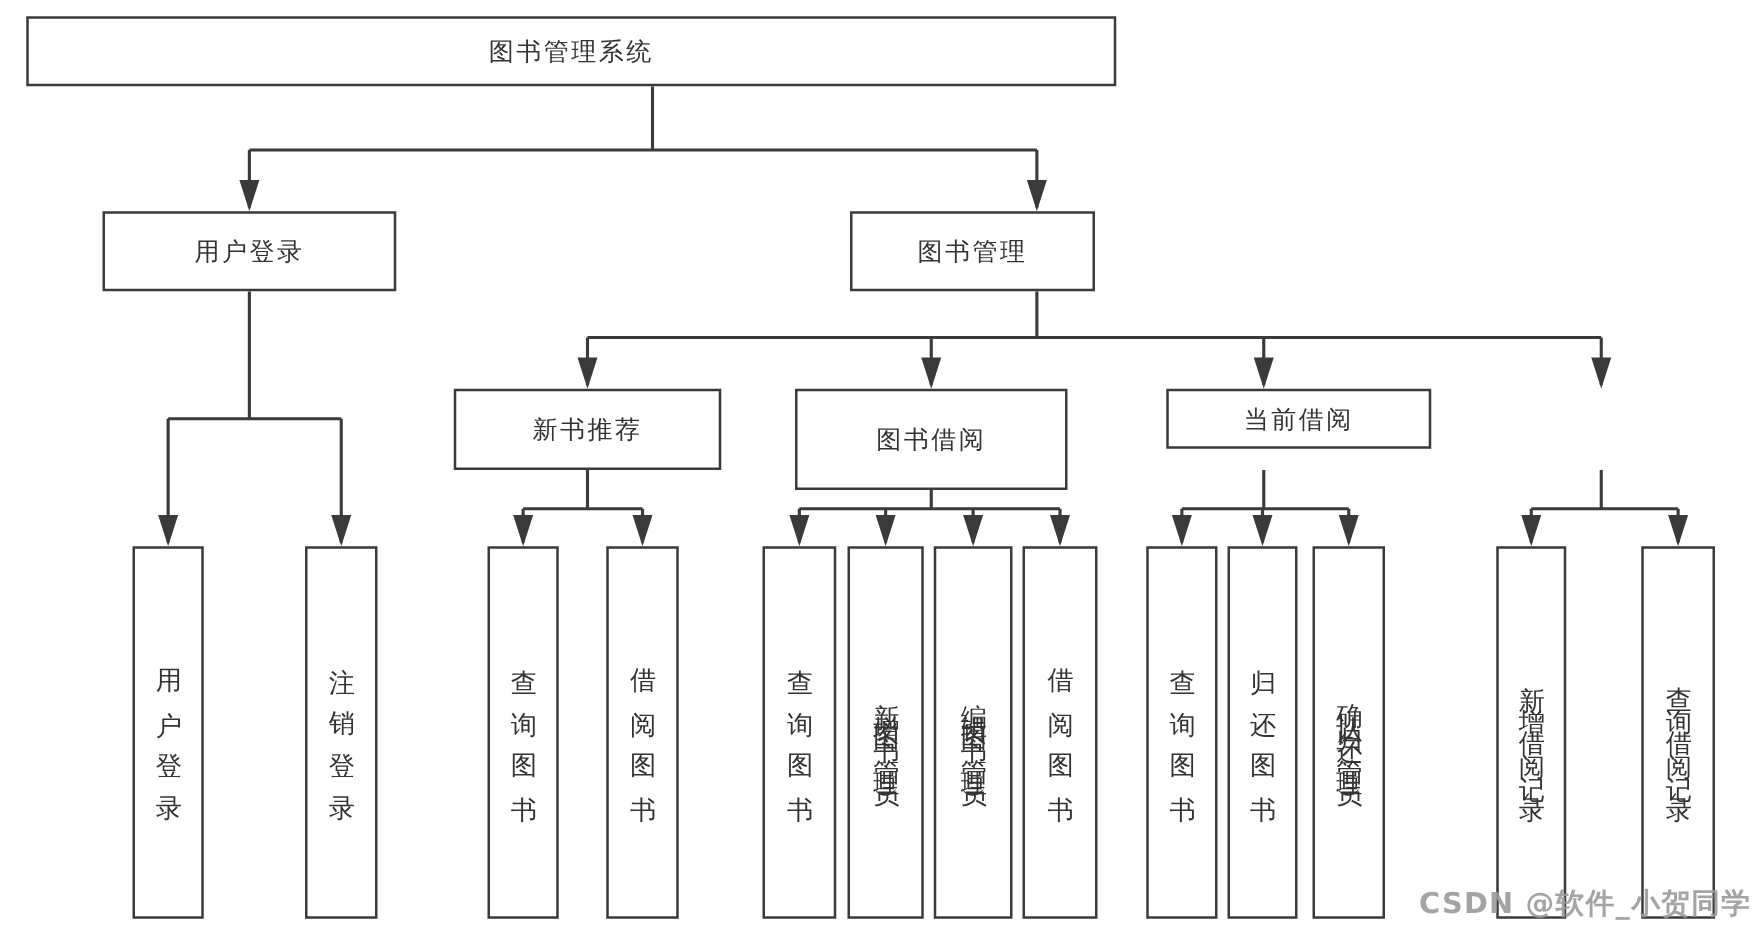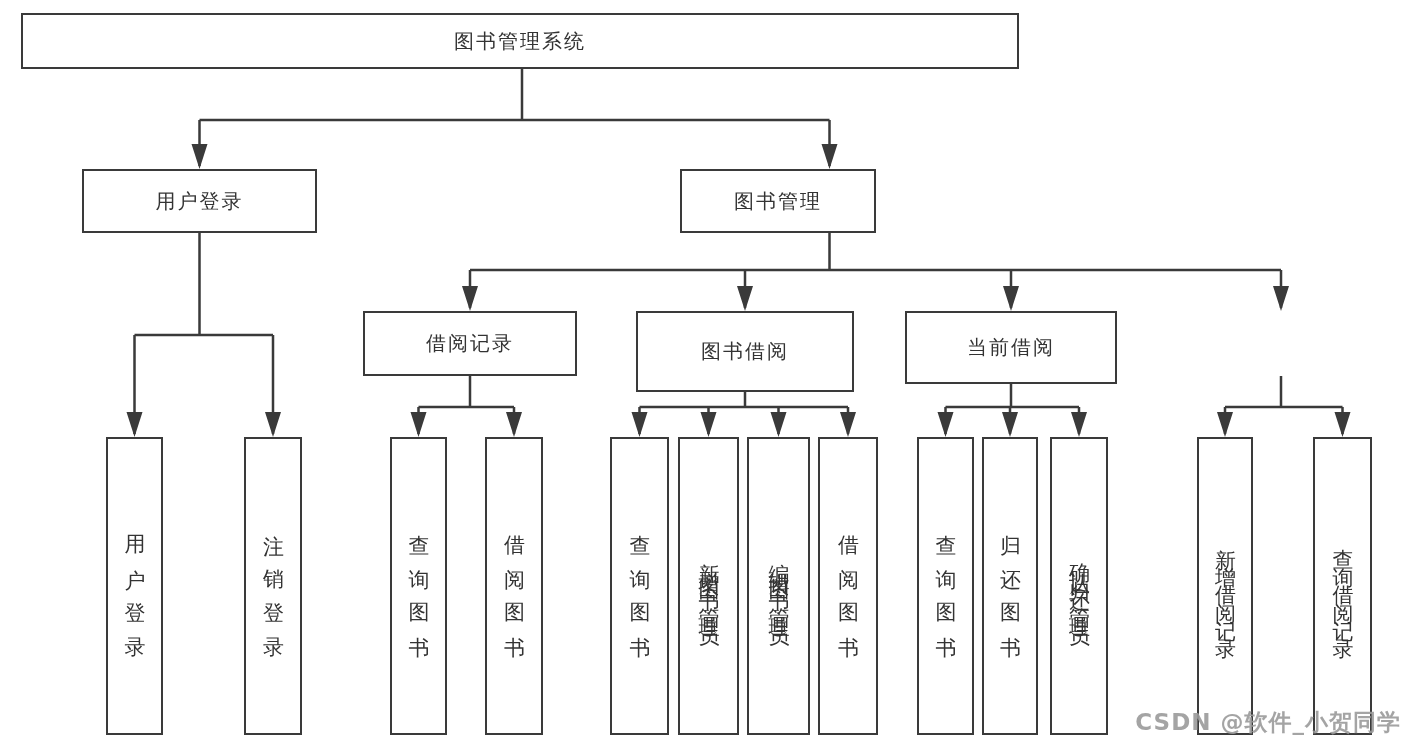--- a/index.html
+++ b/index.html
@@ -95,38 +95,38 @@
       M700.5 412 L716.5 412 L708.5 437 Z
       M770.5 412 L786.5 412 L778.5 437 Z
       M840 412 L856 412 L848 437 Z
       M937.5 412 L953.5 412 L945.5 437 Z
       M1002 412 L1018 412 L1010 437 Z
       M1071 412 L1087 412 L1079 437 Z
       M1217 412 L1233 412 L1225 437 Z
       M1334.5 412 L1350.5 412 L1342.5 437 Z"></path>
   </svg>
 
-  <div class="node hbox" style="left:21px;top:13px;width:998px;height:56px">
+  <div class="node hbox" style="left:21px;top:13px;width:872px;height:56px">
     <span class="label">图书管理系统</span>
   </div>
 
   <div class="node hbox" style="left:82px;top:169px;width:235px;height:64px">
     <span class="label">用户登录</span>
   </div>
   <div class="node hbox" style="left:680px;top:169px;width:196px;height:64px">
     <span class="label">图书管理</span>
   </div>
 
   <div class="node hbox" style="left:363px;top:311px;width:214px;height:65px">
-    <span class="label">借阅记录</span>
+    <span class="label">新书推荐</span>
   </div>
   <div class="node hbox" style="left:636px;top:311px;width:218px;height:81px">
     <span class="label">图书借阅</span>
   </div>
-  <div class="node hbox" style="left:905px;top:311px;width:212px;height:73px">
+  <div class="node hbox" style="left:933px;top:311px;width:212px;height:48px">
     <span class="label">当前借阅</span>
   </div>
 
   <div class="node vbox" style="left:106px;top:437px;width:57px;height:298px">
     <span class="label" style="letter-spacing: 34px;">用户登录</span>
   </div>
   <div class="node vbox" style="left:244px;top:437px;width:58px;height:298px">
     <span class="label" style="letter-spacing: 34px;">注销登录</span>
   </div>
 

